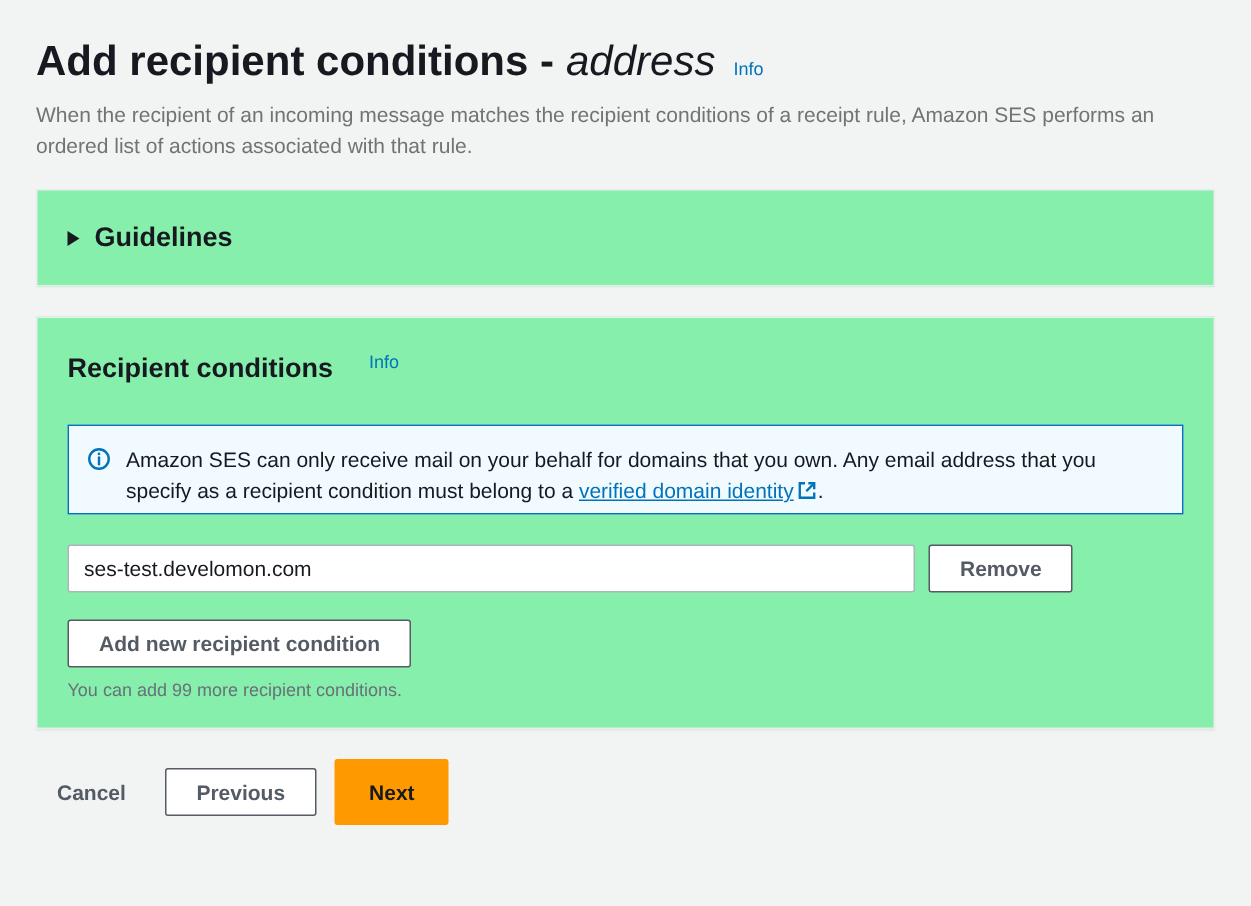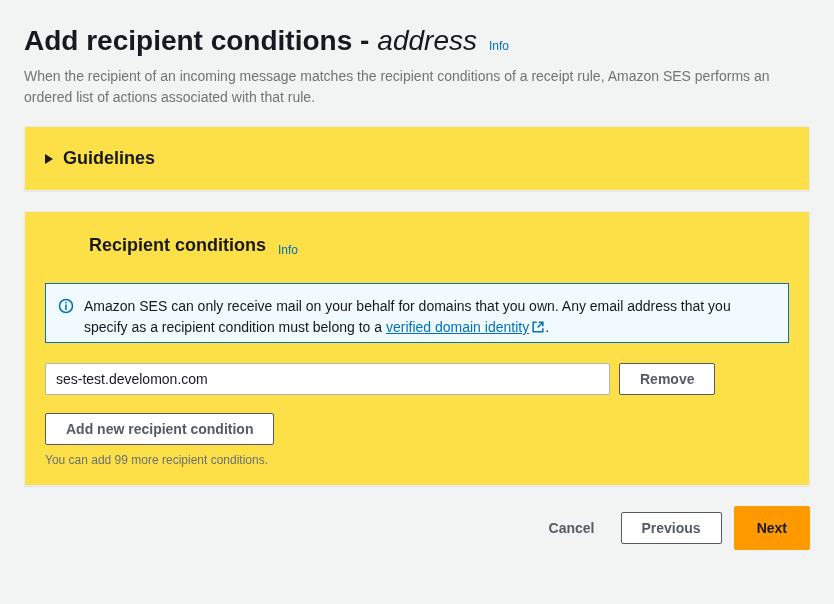--- a/index.html
+++ b/index.html
@@ -32,21 +32,21 @@
       margin-left: 4px;
     }
     .page-desc {
       color: #737373;
       margin-top: 4px;
       margin-bottom: 18px;
       font-size: 14px;
       max-width: 780px;
     }
     .panel {
-      background: #fde047;
+      background: #86efac;
       border: 1px solid #eaeded;
       box-shadow: 0 1px 1px rgba(0,0,0,0.05);
       margin-bottom: 20px;
     }
     .guidelines-panel {
       padding: 18px 20px;
     }
     .guidelines-header {
       display: flex;
       align-items: center;
@@ -64,24 +64,23 @@
       font-size: 18px;
       font-weight: 700;
     }
     .conditions-panel {
       padding: 20px 20px 16px 20px;
     }
     .conditions-title {
       font-size: 18px;
       font-weight: 700;
       display: flex;
-      align-items: flex-end;
-      gap: 8px;
+      align-items: flex-start;
+      gap: 20px;
       margin-bottom: 24px;
-      margin-left: 44px;
     }
     .info-box {
       border: 1px solid #0073bb;
       background: #f1faff;
       border-radius: 0;
       padding: 12px 16px 4px 12px;
       display: flex;
       gap: 10px;
       margin-bottom: 20px;
     }
@@ -138,21 +137,20 @@
       border-radius: 2px;
       font-family: inherit;
     }
     .helper-text {
       color: #687078;
       font-size: 12px;
       margin-top: 6px;
     }
     .footer-actions {
       display: flex;
-      justify-content: flex-end;
       align-items: center;
       gap: 12px;
       margin-top: 18px;
     }
     .btn-link {
       background: none;
       border: none;
       color: #545b64;
       font-weight: 700;
       font-size: 14px;

